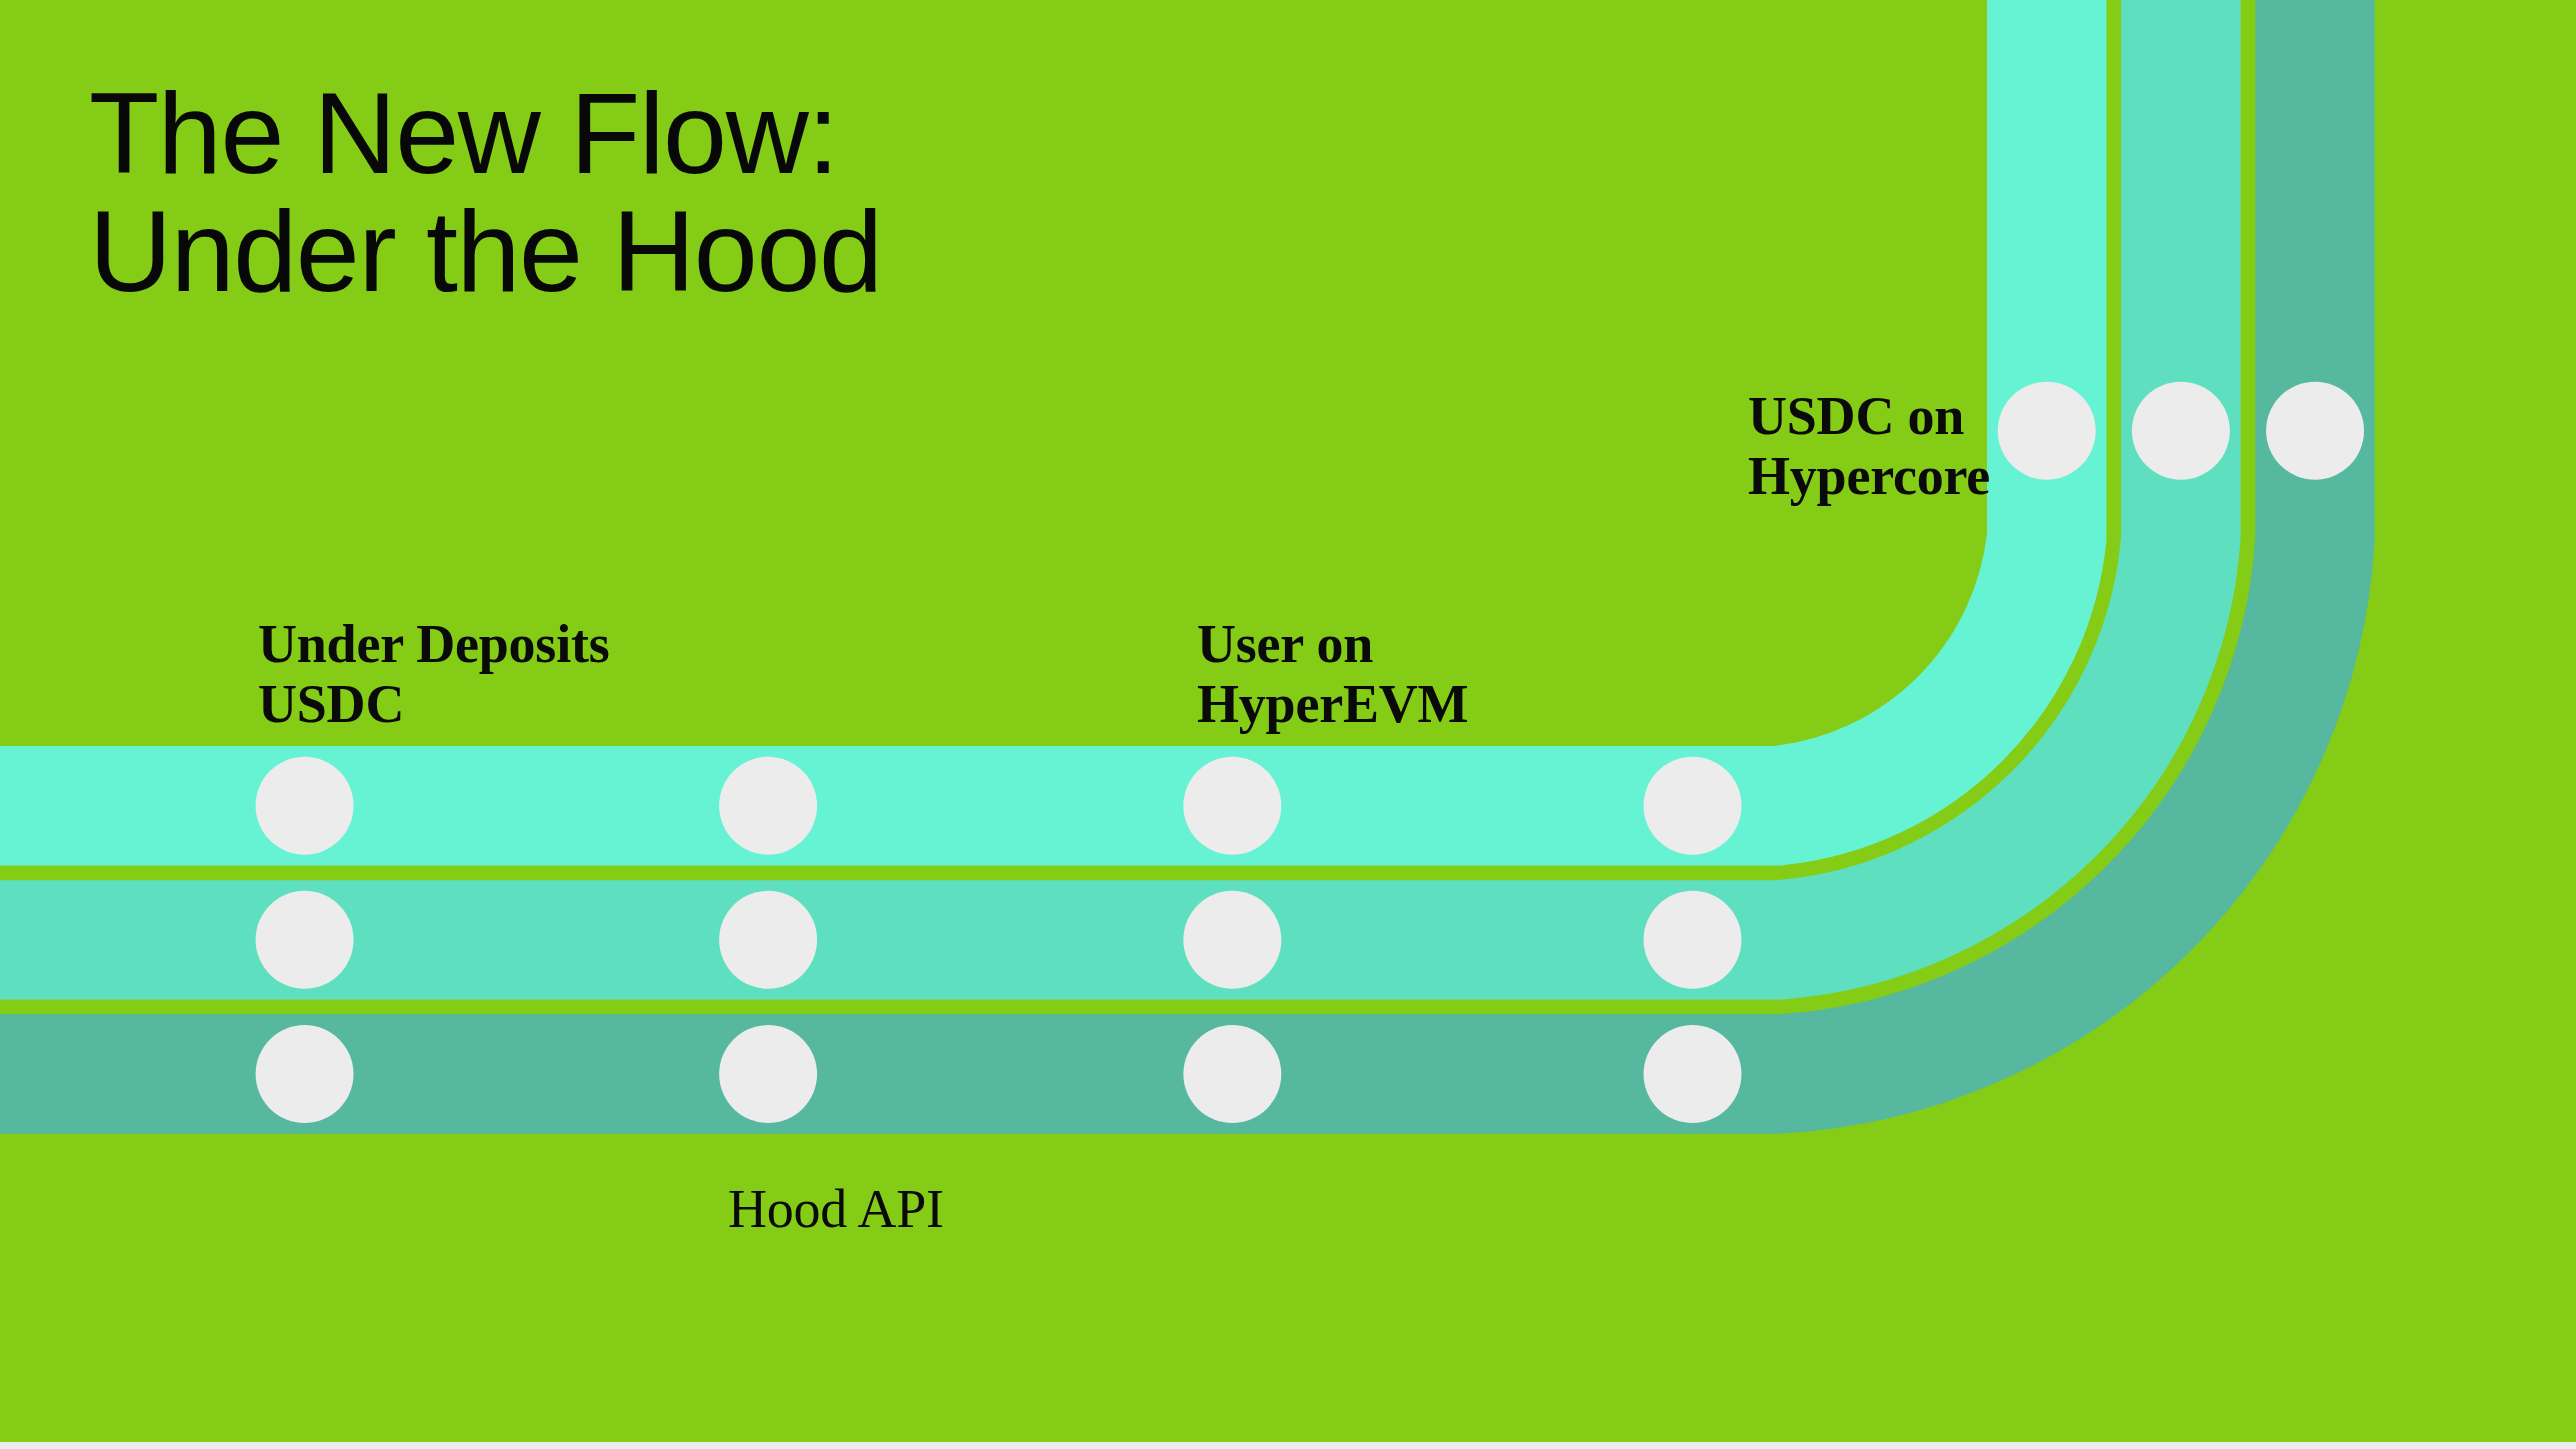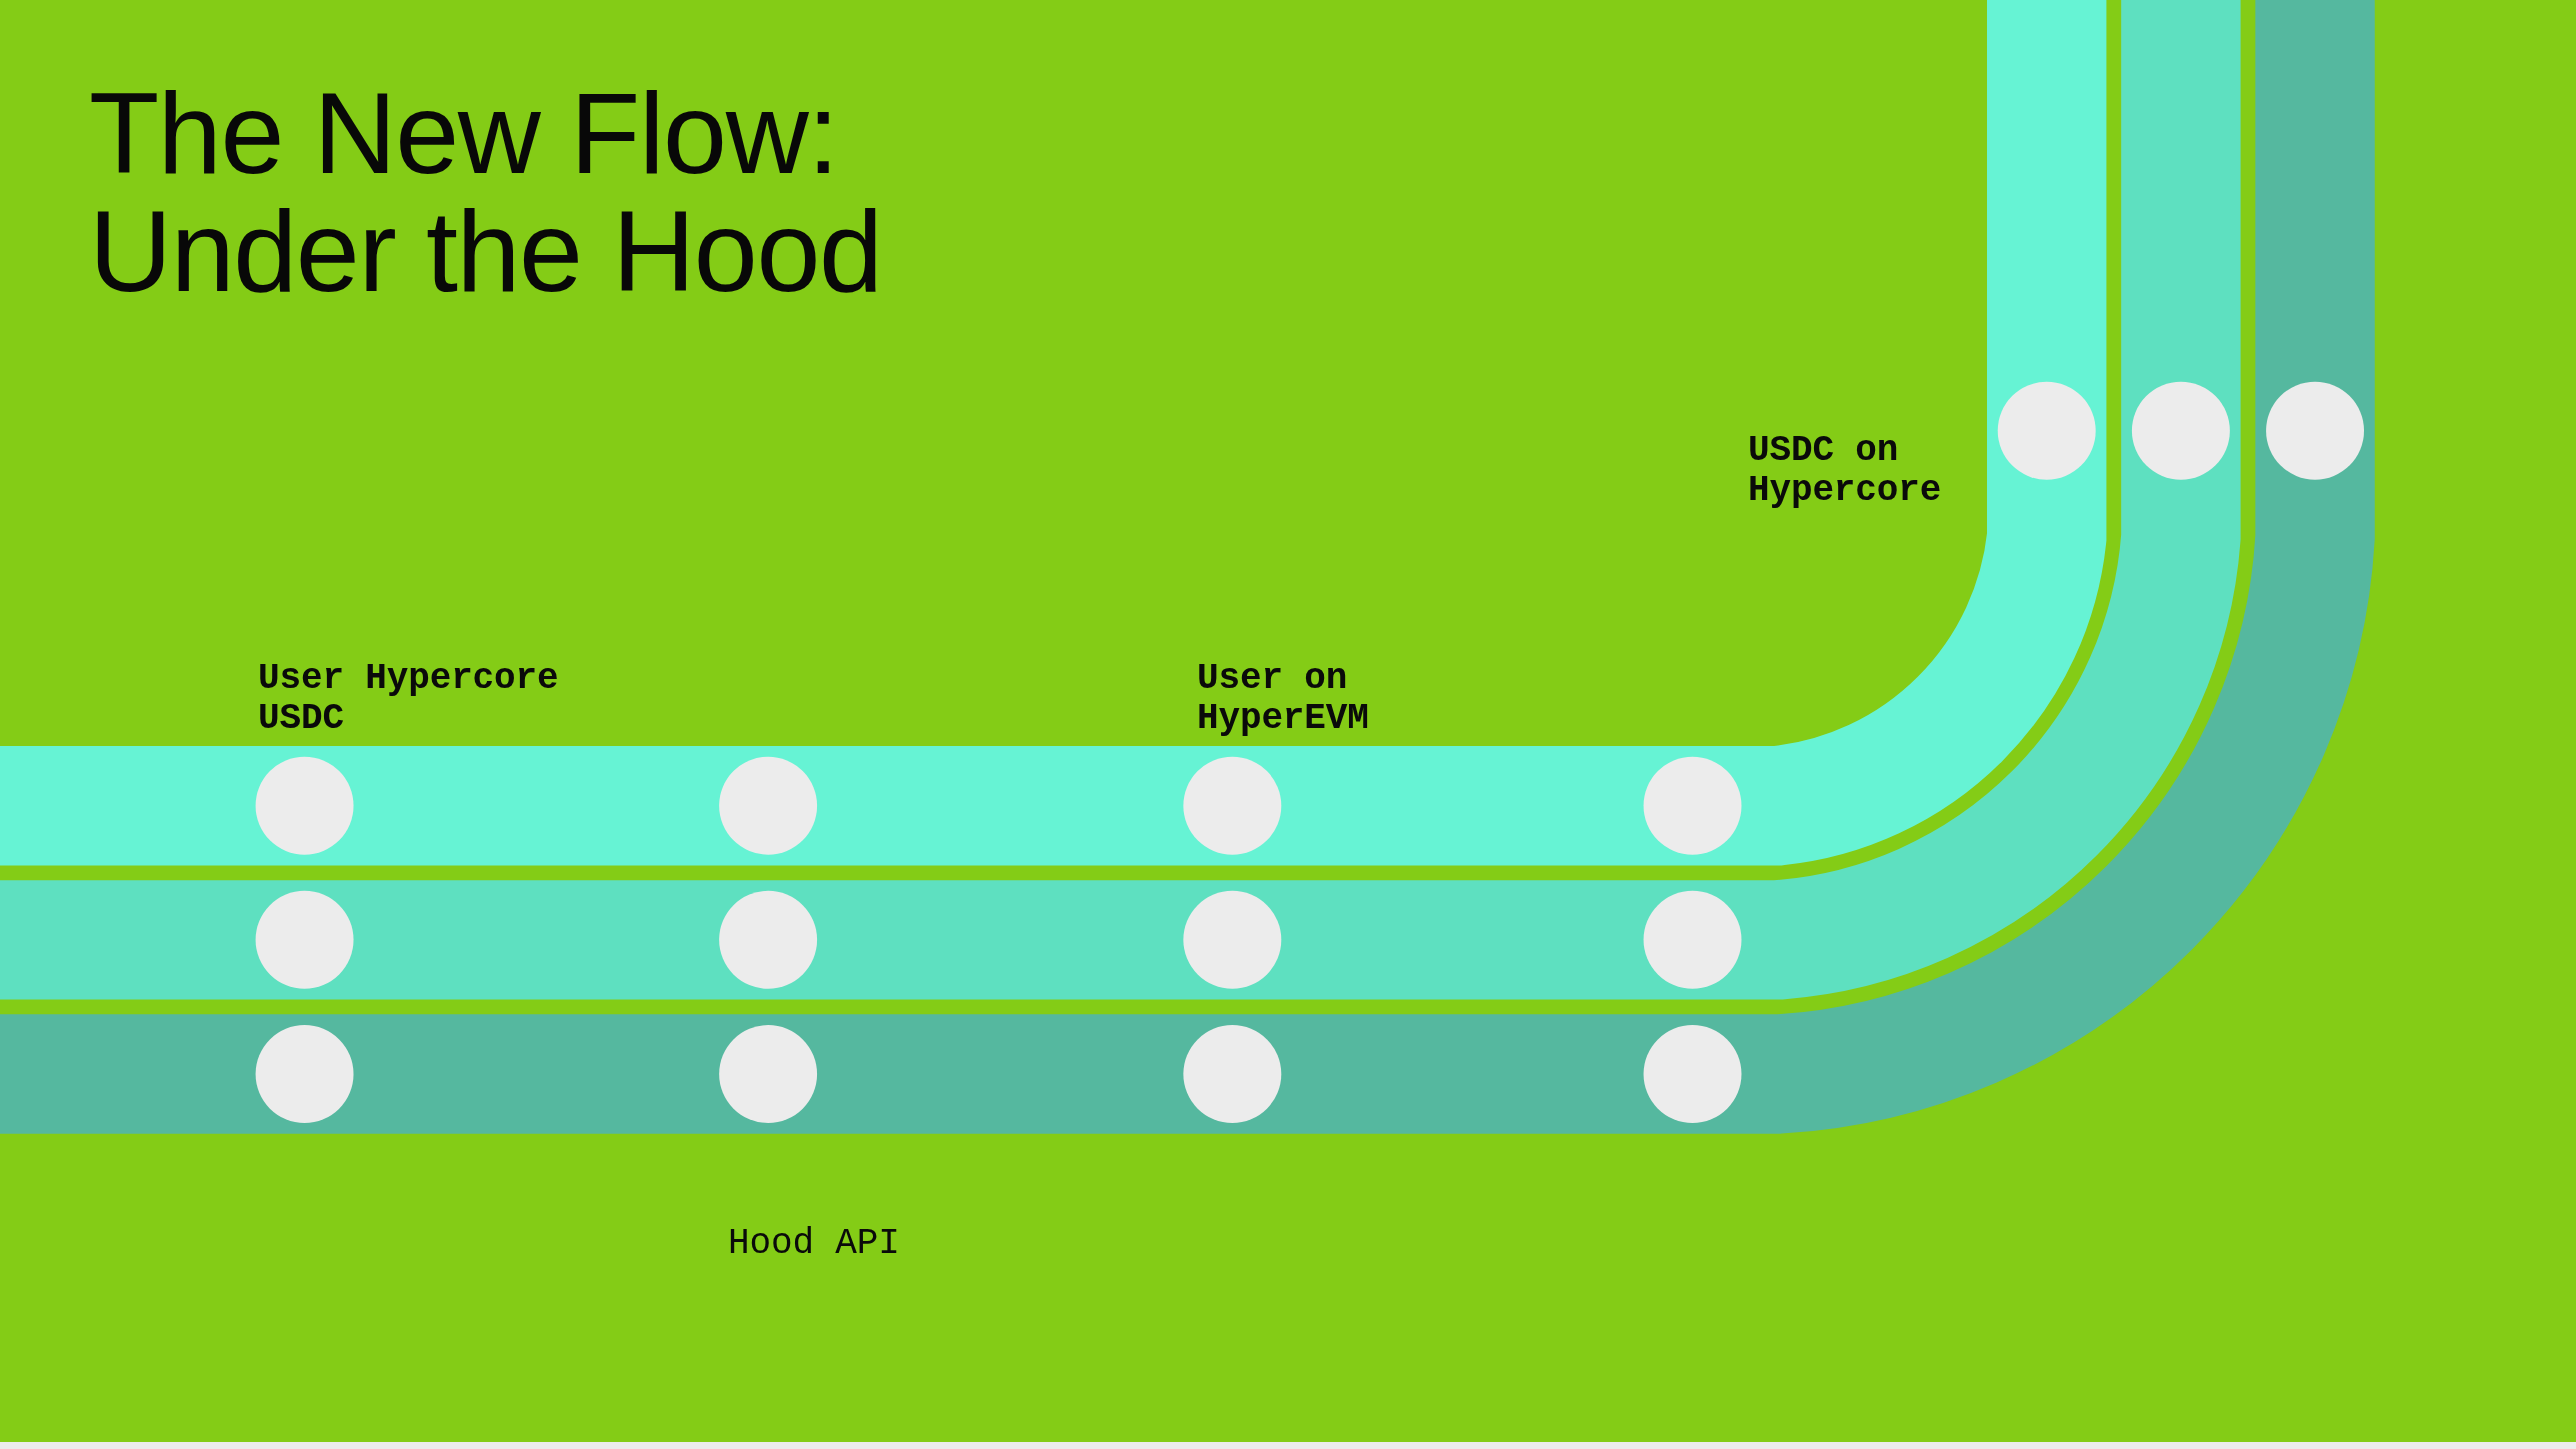--- a/index.html
+++ b/index.html
@@ -29,28 +29,27 @@
     font-size: 115px;
     line-height: 1.03;
     font-weight: 400;
     letter-spacing: -0.012em;
     color: #080808;
     white-space: pre-line;
     font-family: "Liberation Sans", sans-serif;
   }
   .node-label {
     position: absolute;
-    font-size: 36px;
+    font-size: 54px;
     line-height: 1.12;
     font-weight: 700;
     letter-spacing: -0.004em;
     color: #0a0a0a;
     white-space: pre-line;
-    font-family: Liberation Mono, monospace;
-    margin-top: 45px;
+    font-family: Liberation Serif, serif;
   }
   .node-label.light {
     font-weight: 400;
   }
   .lbl-user-deposits { left: 258px; top: 614px; }
   .lbl-fill-evm      { left: 1197px; top: 614px; }
   .lbl-usdc-core     { left: 1748px; top: 386px; }
   .lbl-swap-api      { left: 728px; top: 1179px; }
   .lbl-message       { left: 1667px; top: 1177px; }
 </style>
@@ -85,21 +84,21 @@
     <g id="vertical-nodes">
         <circle cx="3051" cy="642" r="73" fill="#ececec"></circle>
         <circle cx="3251" cy="642" r="73" fill="#ececec"></circle>
         <circle cx="3451" cy="642" r="73" fill="#ececec"></circle>
       </g>
   </svg>
 
   <div class="headline">The New Flow:
 Under the Hood</div>
 
-  <div class="node-label lbl-user-deposits">User Hypercore
+  <div class="node-label lbl-user-deposits">Under Deposits
 USDC</div>
 
   <div class="node-label lbl-fill-evm">User on
 HyperEVM</div>
 
   <div class="node-label lbl-usdc-core">USDC on
 Hypercore</div>
 
   <div class="node-label light lbl-swap-api">Hood API</div>
 

